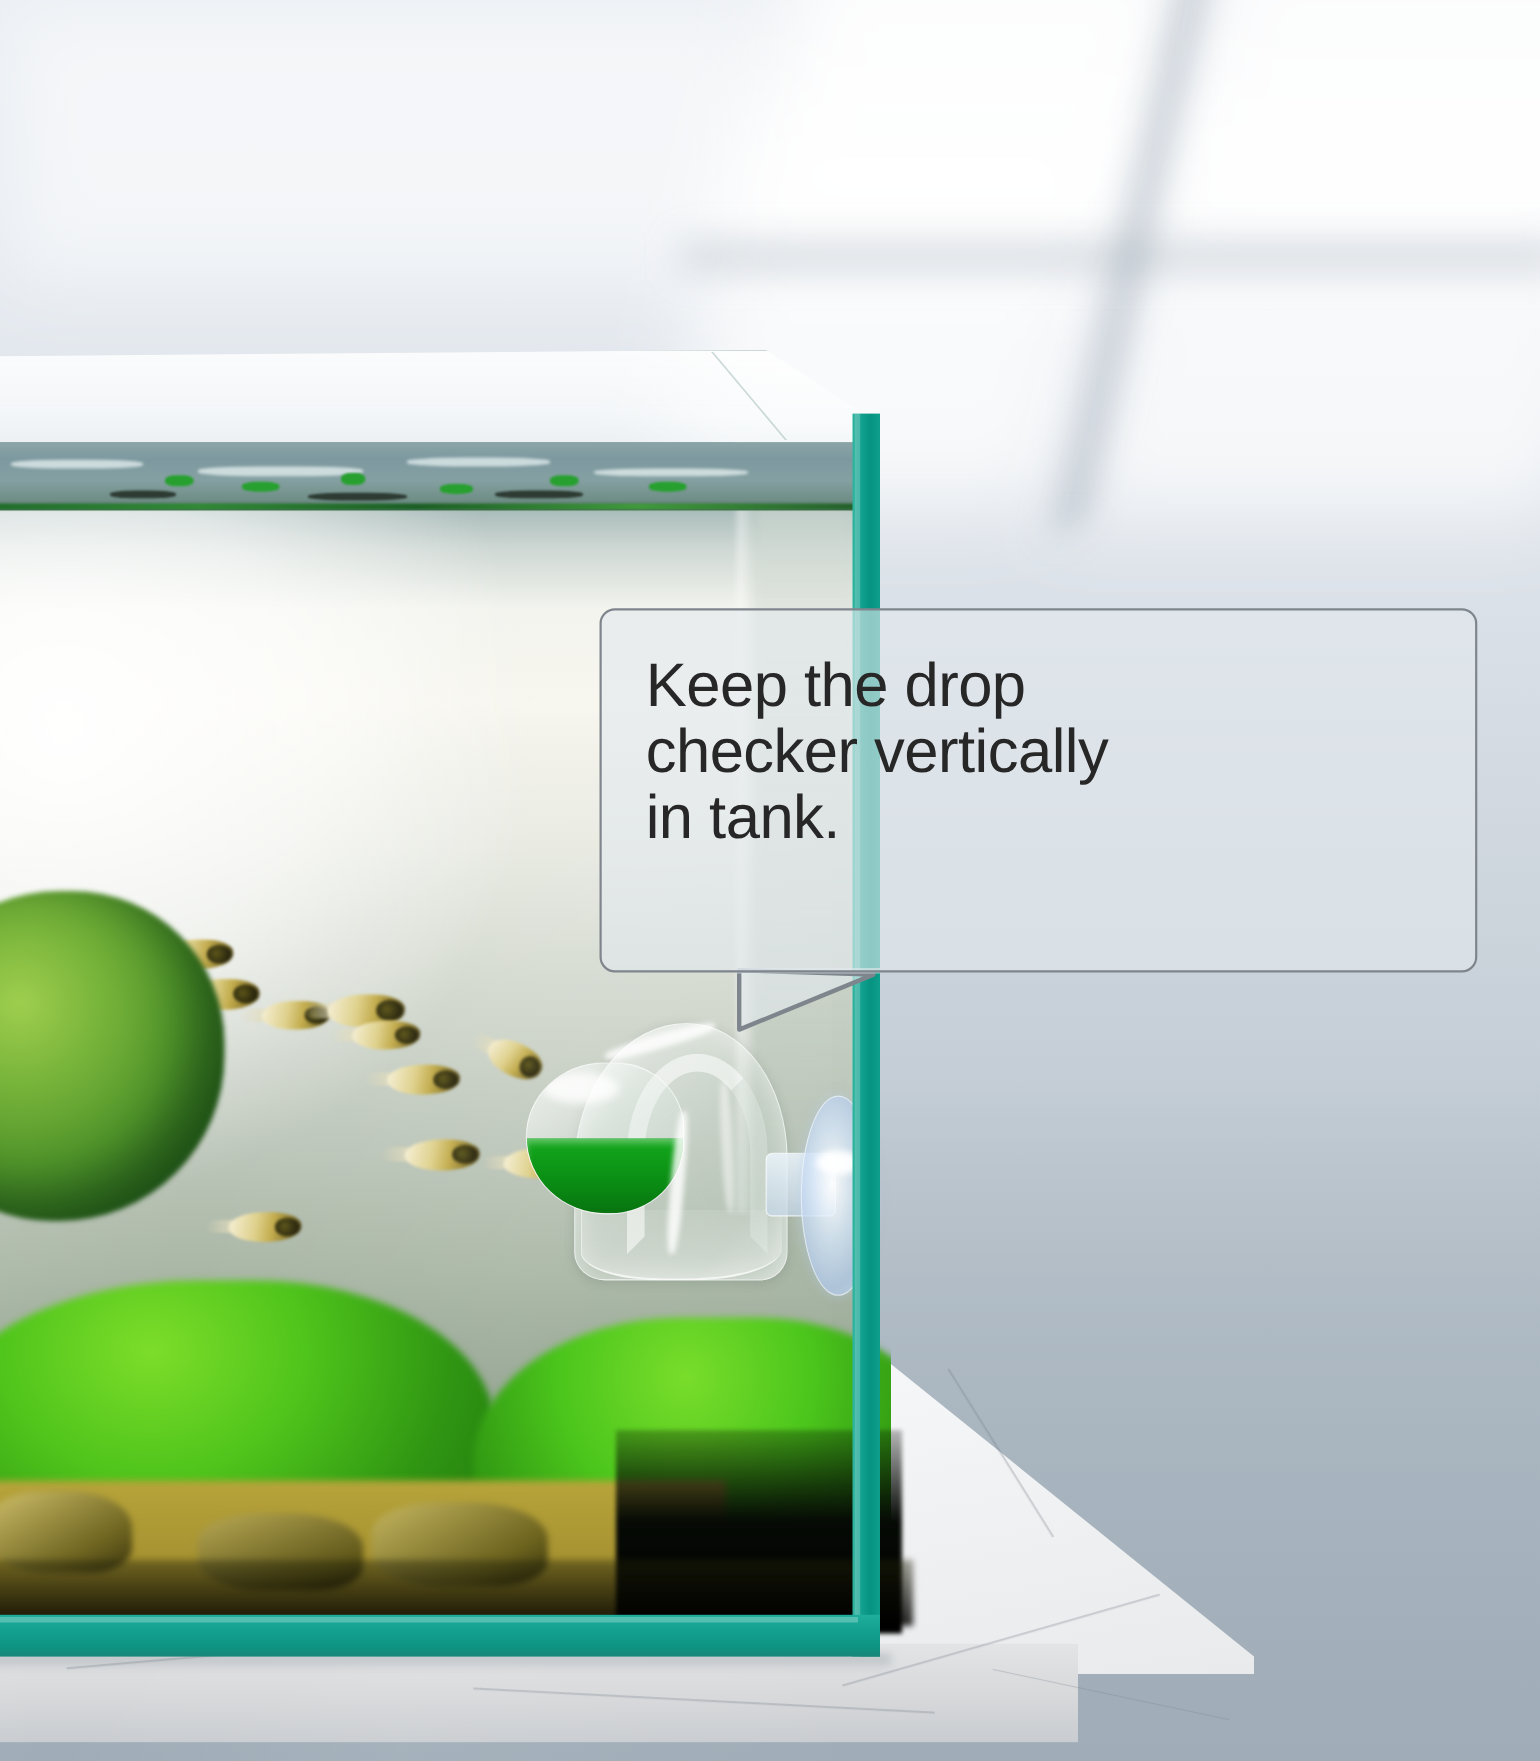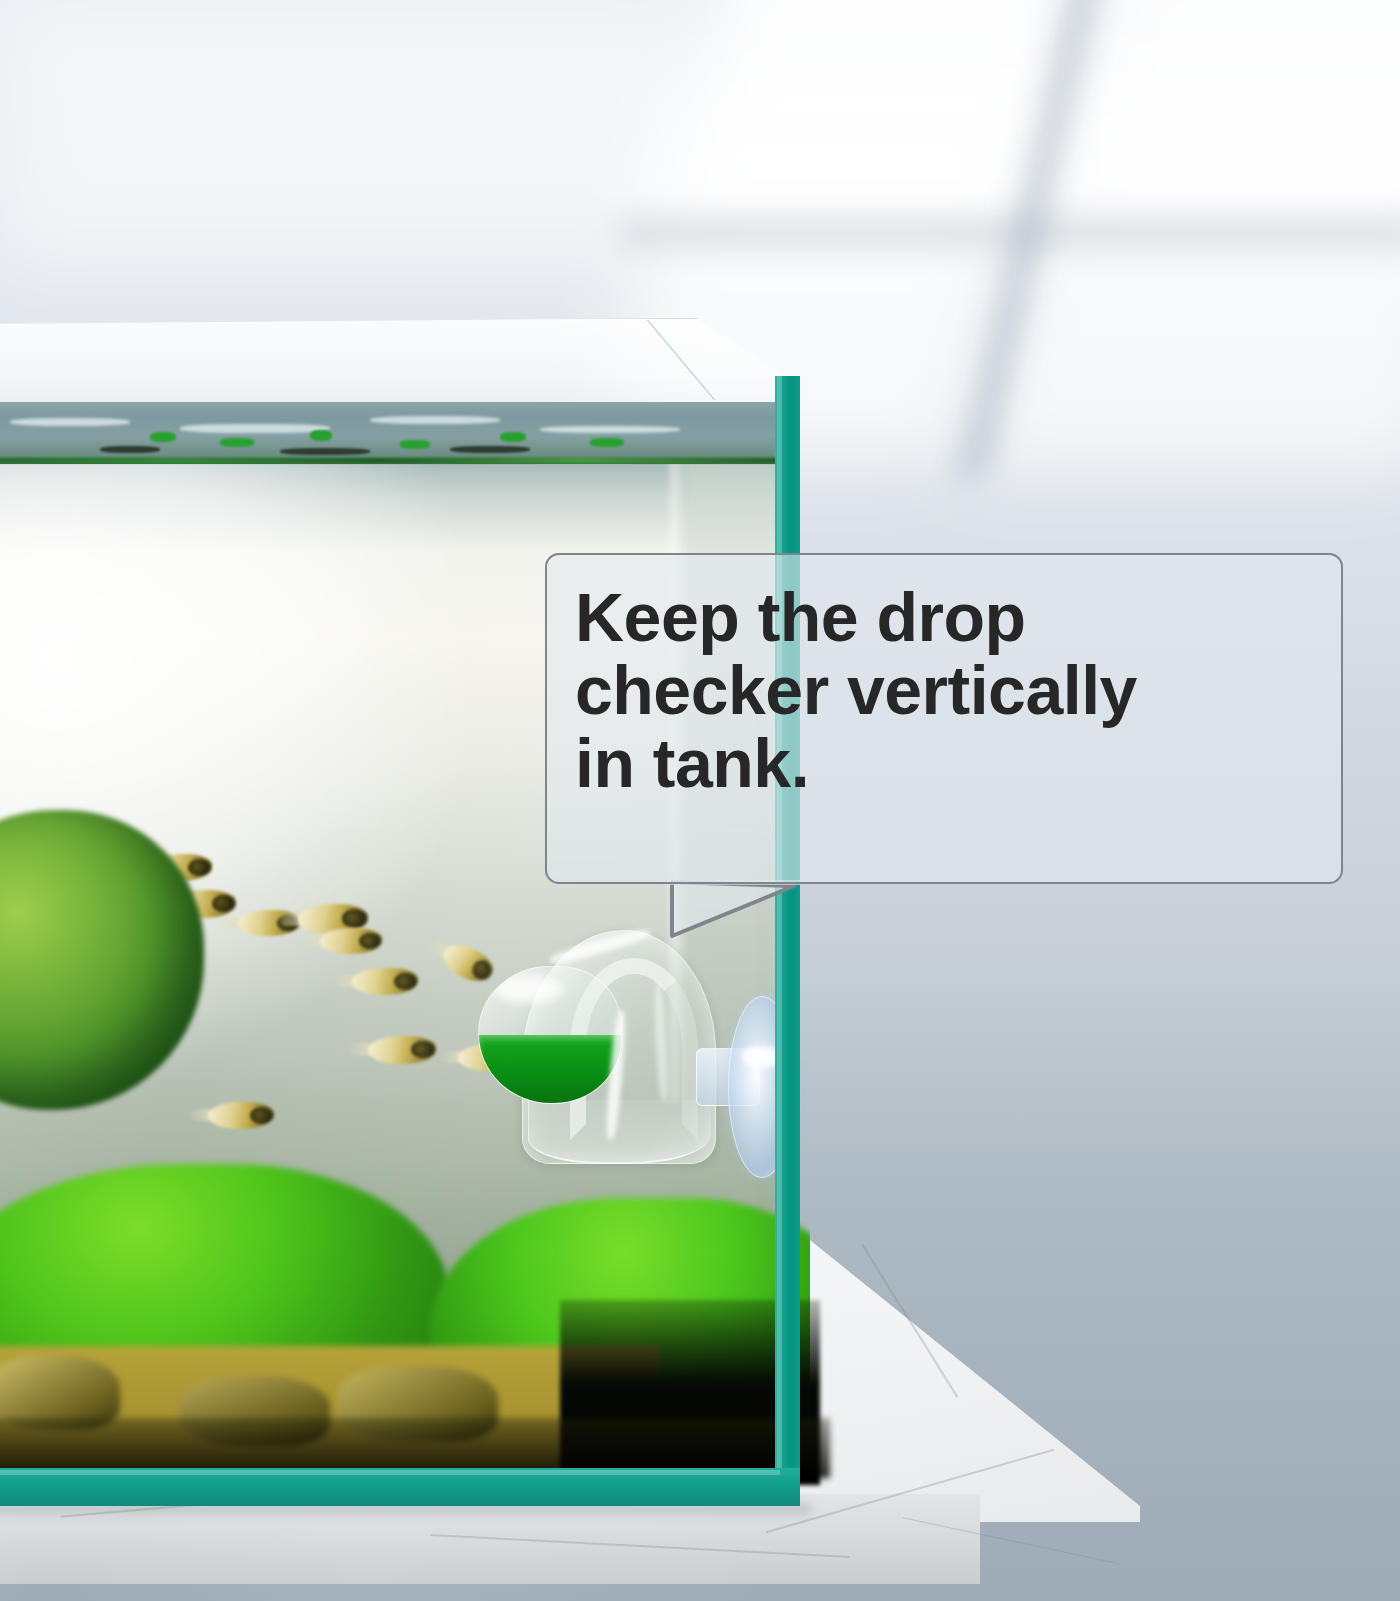--- a/index.html
+++ b/index.html
@@ -270,26 +270,26 @@
   
   .bubble{
     position:absolute;left:545px;top:553px;width:798px;height:331px;
     box-sizing:border-box;
     background:rgba(226,232,238,.62);
     border:2px solid #7f858c;
     border-radius:14px;
     padding:26px 34px 0 28px;
   }
   .bubble-text{
-    margin:0;
+    margin:12px;
     color:#272727;
-    font-size:68px;
+    font-size:56px;
     line-height:1.07;
     letter-spacing:-0.5px;
-    font-weight:700;
+    font-weight:400;
     white-space:pre-line;
   }
   .bubble-tail{
     position:absolute;left:670px;top:880px;width:130px;height:62px;
     pointer-events:none;
   }
   .bubble-tail svg{display:block;}
 </style>
 </head>
 <body>

